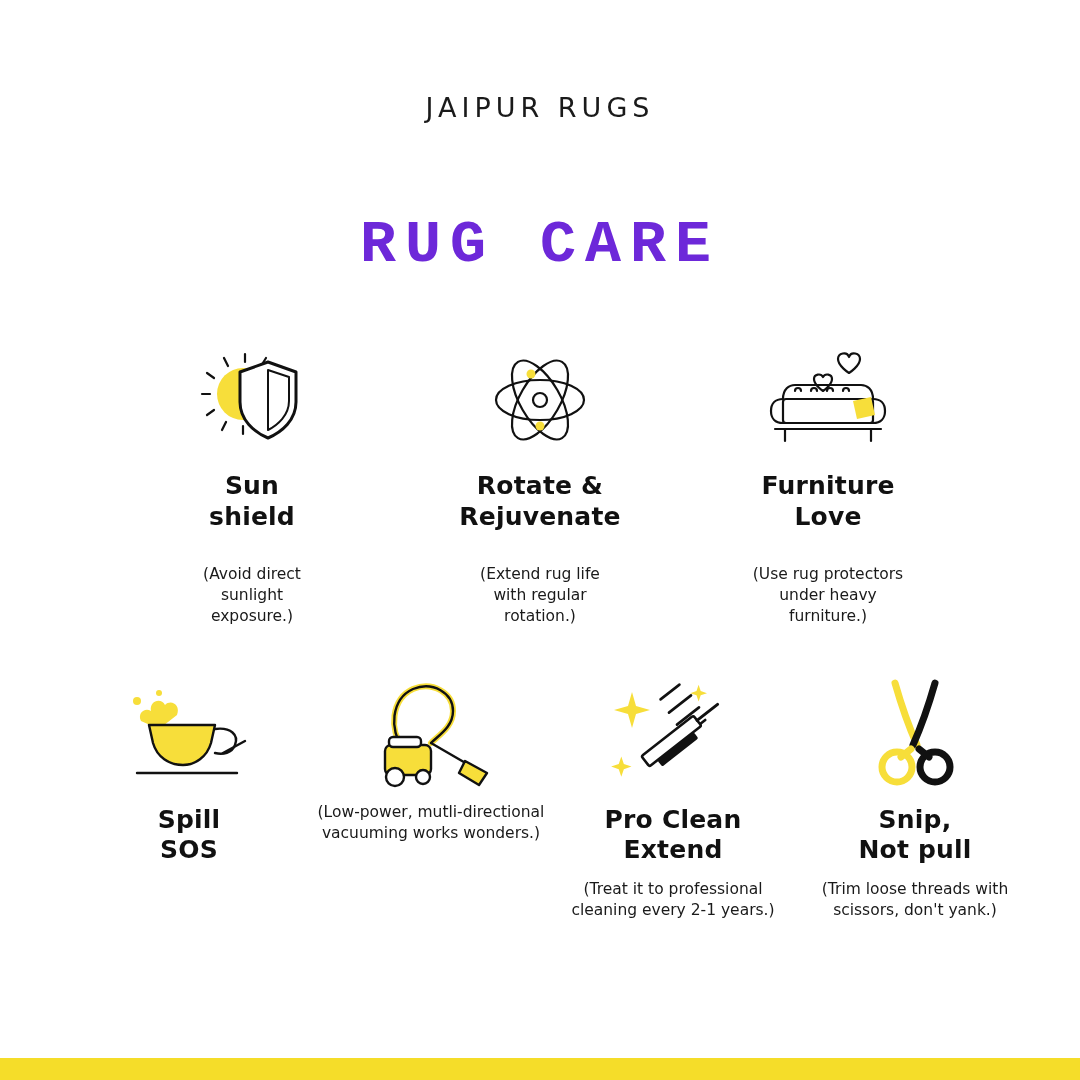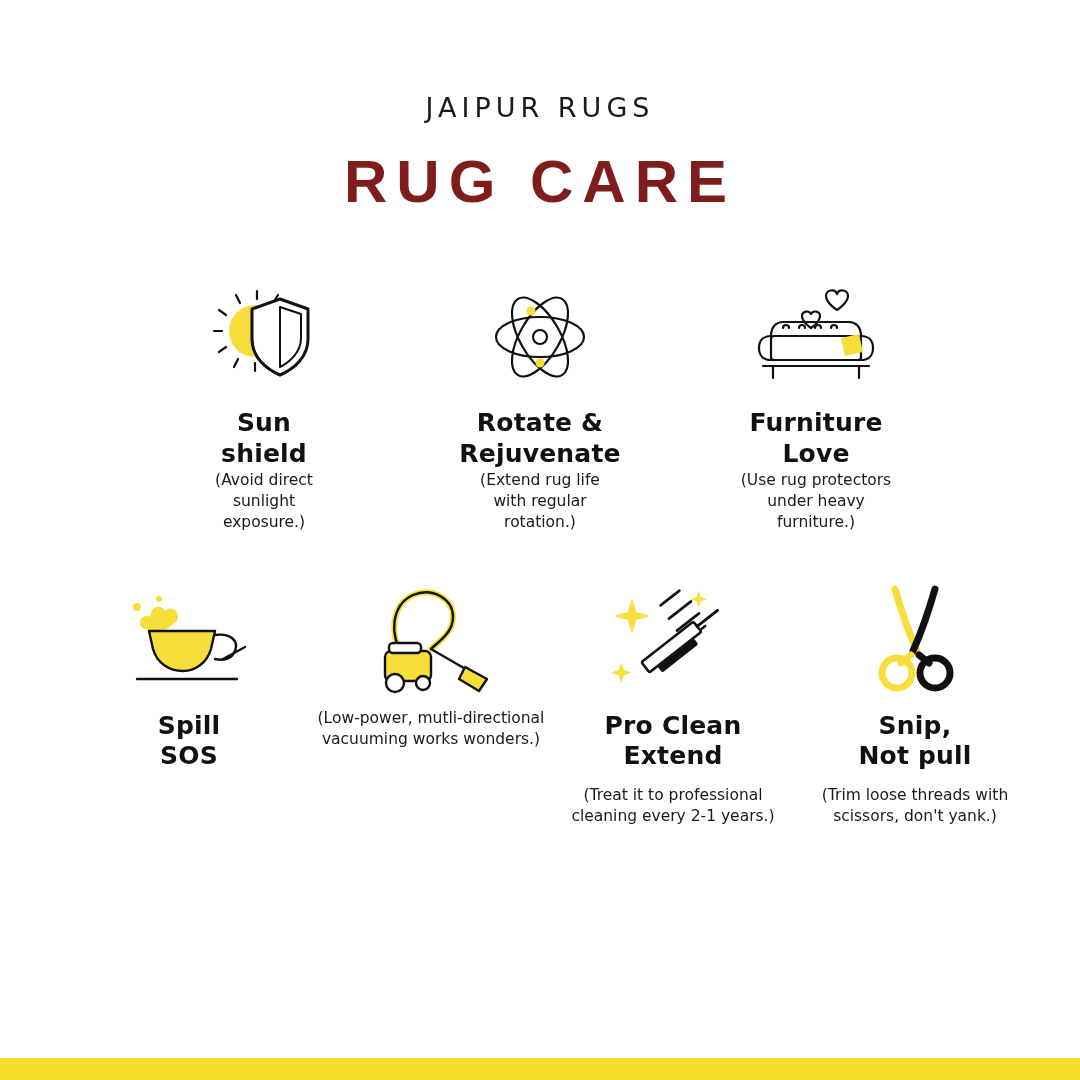--- a/index.html
+++ b/index.html
@@ -26,35 +26,35 @@
   .brand {
     margin-top: 92px;
     font-family: "DejaVu Sans", sans-serif;
     font-size: 27px;
     letter-spacing: 5px;
     color: #1a1a1a;
     font-weight: 400;
     text-transform: uppercase;
   }
   .page-title {
-    margin-top: 24px;
-    font-family: Liberation Sans, sans-serif;
+    margin-top: 88px;
+    font-family: Liberation Mono, monospace;
     font-size: 60px;
     font-weight: 700;
     letter-spacing: 9px;
-    color: #7f1d1d;
+    color: #6d28d9;
   }
   .grid-row {
     display: flex;
     justify-content: center;
     width: 100%;
   }
   .row-1 {
     margin-top: 66px;
-    gap: 4px;
+    gap: 16px;
   }
   .row-2 {
     margin-top: 52px;
     margin-left: 24px;
   }
   .card {
     display: flex;
     flex-direction: column;
     align-items: center;
     text-align: center;
@@ -71,21 +71,21 @@
     margin-top: 16px;
     font-family: "DejaVu Sans", sans-serif;
     font-size: 25px;
     font-weight: 700;
     line-height: 1.22;
     color: #111111;
     letter-spacing: 0.2px;
     white-space: pre-line;
   }
   .card-desc {
-    margin-top: 1px;
+    margin-top: 32px;
     font-family: "DejaVu Sans", sans-serif;
     font-size: 15.5px;
     font-weight: 400;
     line-height: 1.35;
     color: #1a1a1a;
     white-space: pre-line;
   }
   .row-2 .card-desc {
     margin-top: 13px;
   }

